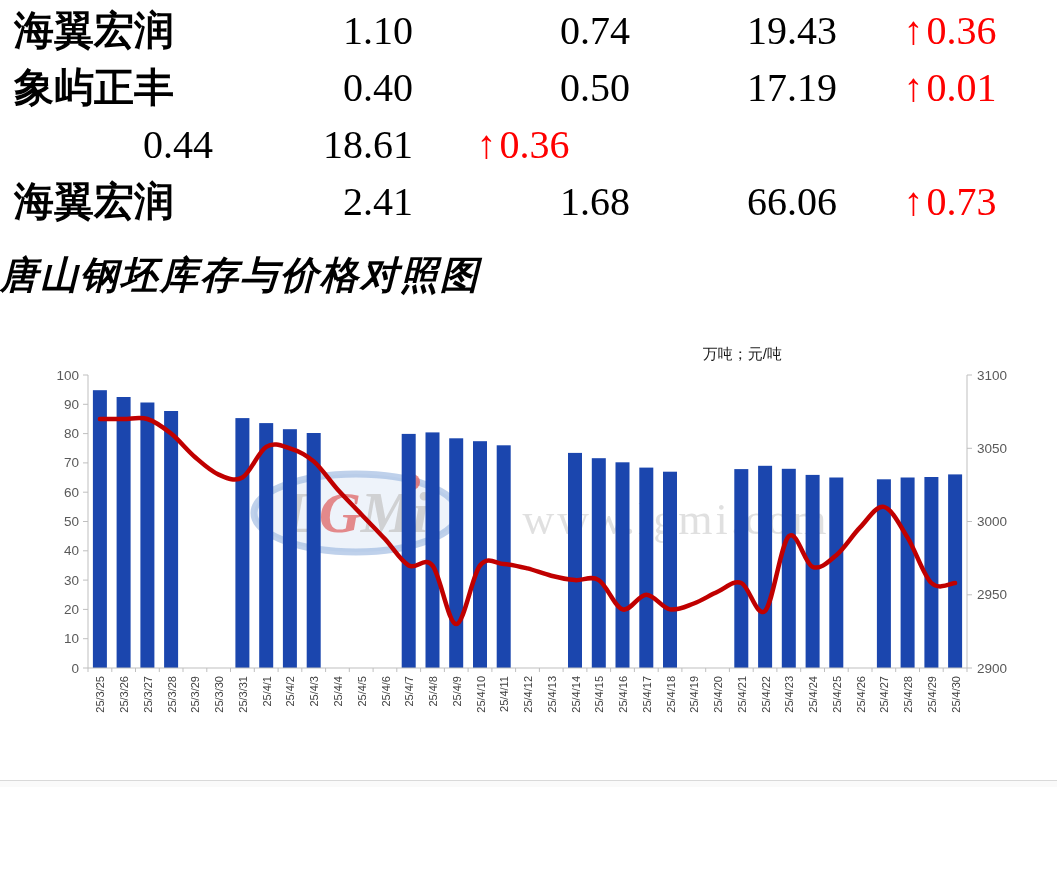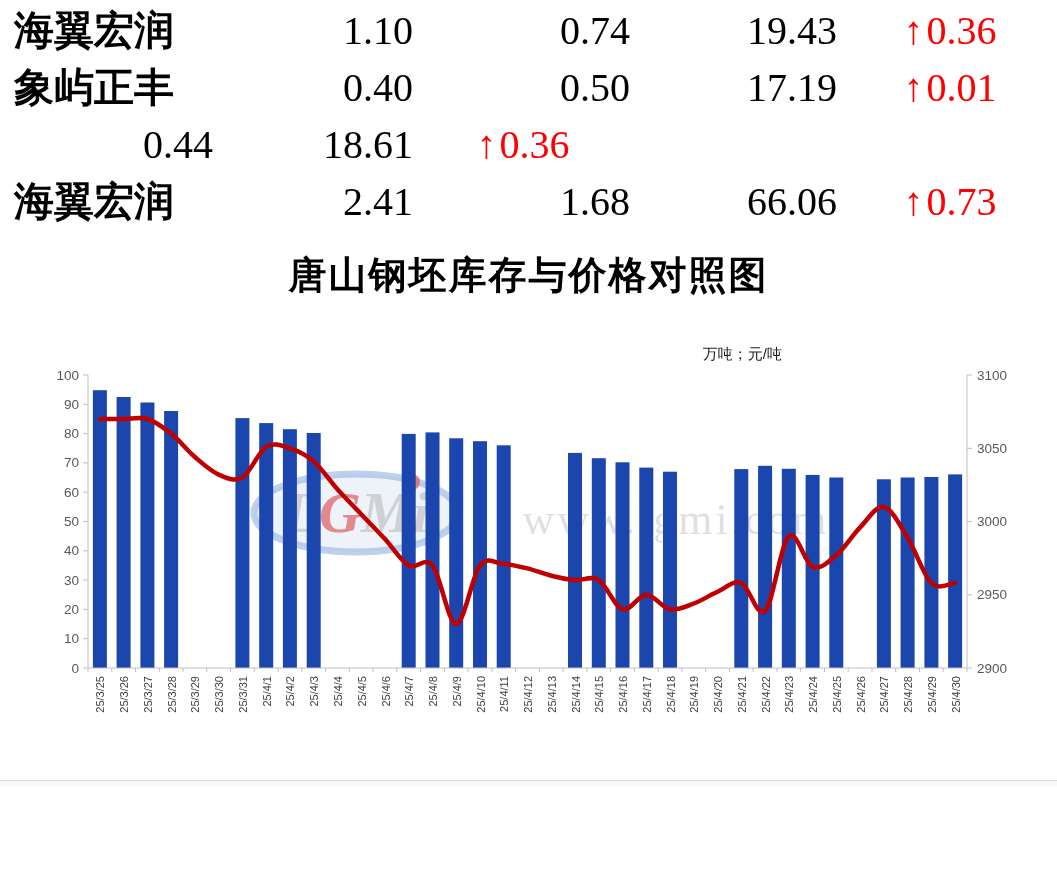--- a/index.html
+++ b/index.html
@@ -12,22 +12,22 @@
       display:flex;align-items:center;justify-content:center;text-align:center;
       font-weight:bold;font-size:42px;line-height:1.15;padding:0 6px;box-sizing:border-box;
       white-space:pre-line;}
   .body-row{height:57px;align-items:center;font-size:40px;color:#000;}
   .td-name{padding-left:14px;white-space:nowrap;font-weight:bold;}
   .td-num{text-align:right;font-variant-numeric:tabular-nums;}
   .td-chg{text-align:center;color:var(--change-red,#fe0000);white-space:nowrap;}
   .td-chg .arrow{font-weight:bold;margin-right:3px;}
 
   
-  .chart-title{margin-top:24px;height:42px;line-height:42px;text-align:center;
-      font-size:38px;font-weight:bold;color:#000;letter-spacing:2px;}
+  .chart-title{margin-top:24px;height:42px;line-height:42px;
+      font-size:38px;font-weight:bold;color:#000;letter-spacing:2px;font-style:italic;}
   .chart-wrap{margin-top:36px;width:1057px;height:446px;position:relative;}
   svg text{font-family:"Liberation Sans","DejaVu Sans",sans-serif;}
   svg .units{font-size:15px;fill:#1a1a1a;}
   svg .ytick{font-size:13.5px;fill:#595959;}
   svg .xtick{font-size:11px;fill:#404040;}
   svg .wm-url{font-family:"Liberation Serif","DejaVu Serif",serif;font-size:44px;
       fill:var(--watermark-gray,#d9d9d9);opacity:.8;letter-spacing:3px;}
   svg .wm-logo{font-family:"Liberation Serif","DejaVu Serif",serif;font-size:58px;
       font-weight:bold;font-style:italic;opacity:.75;}
 

